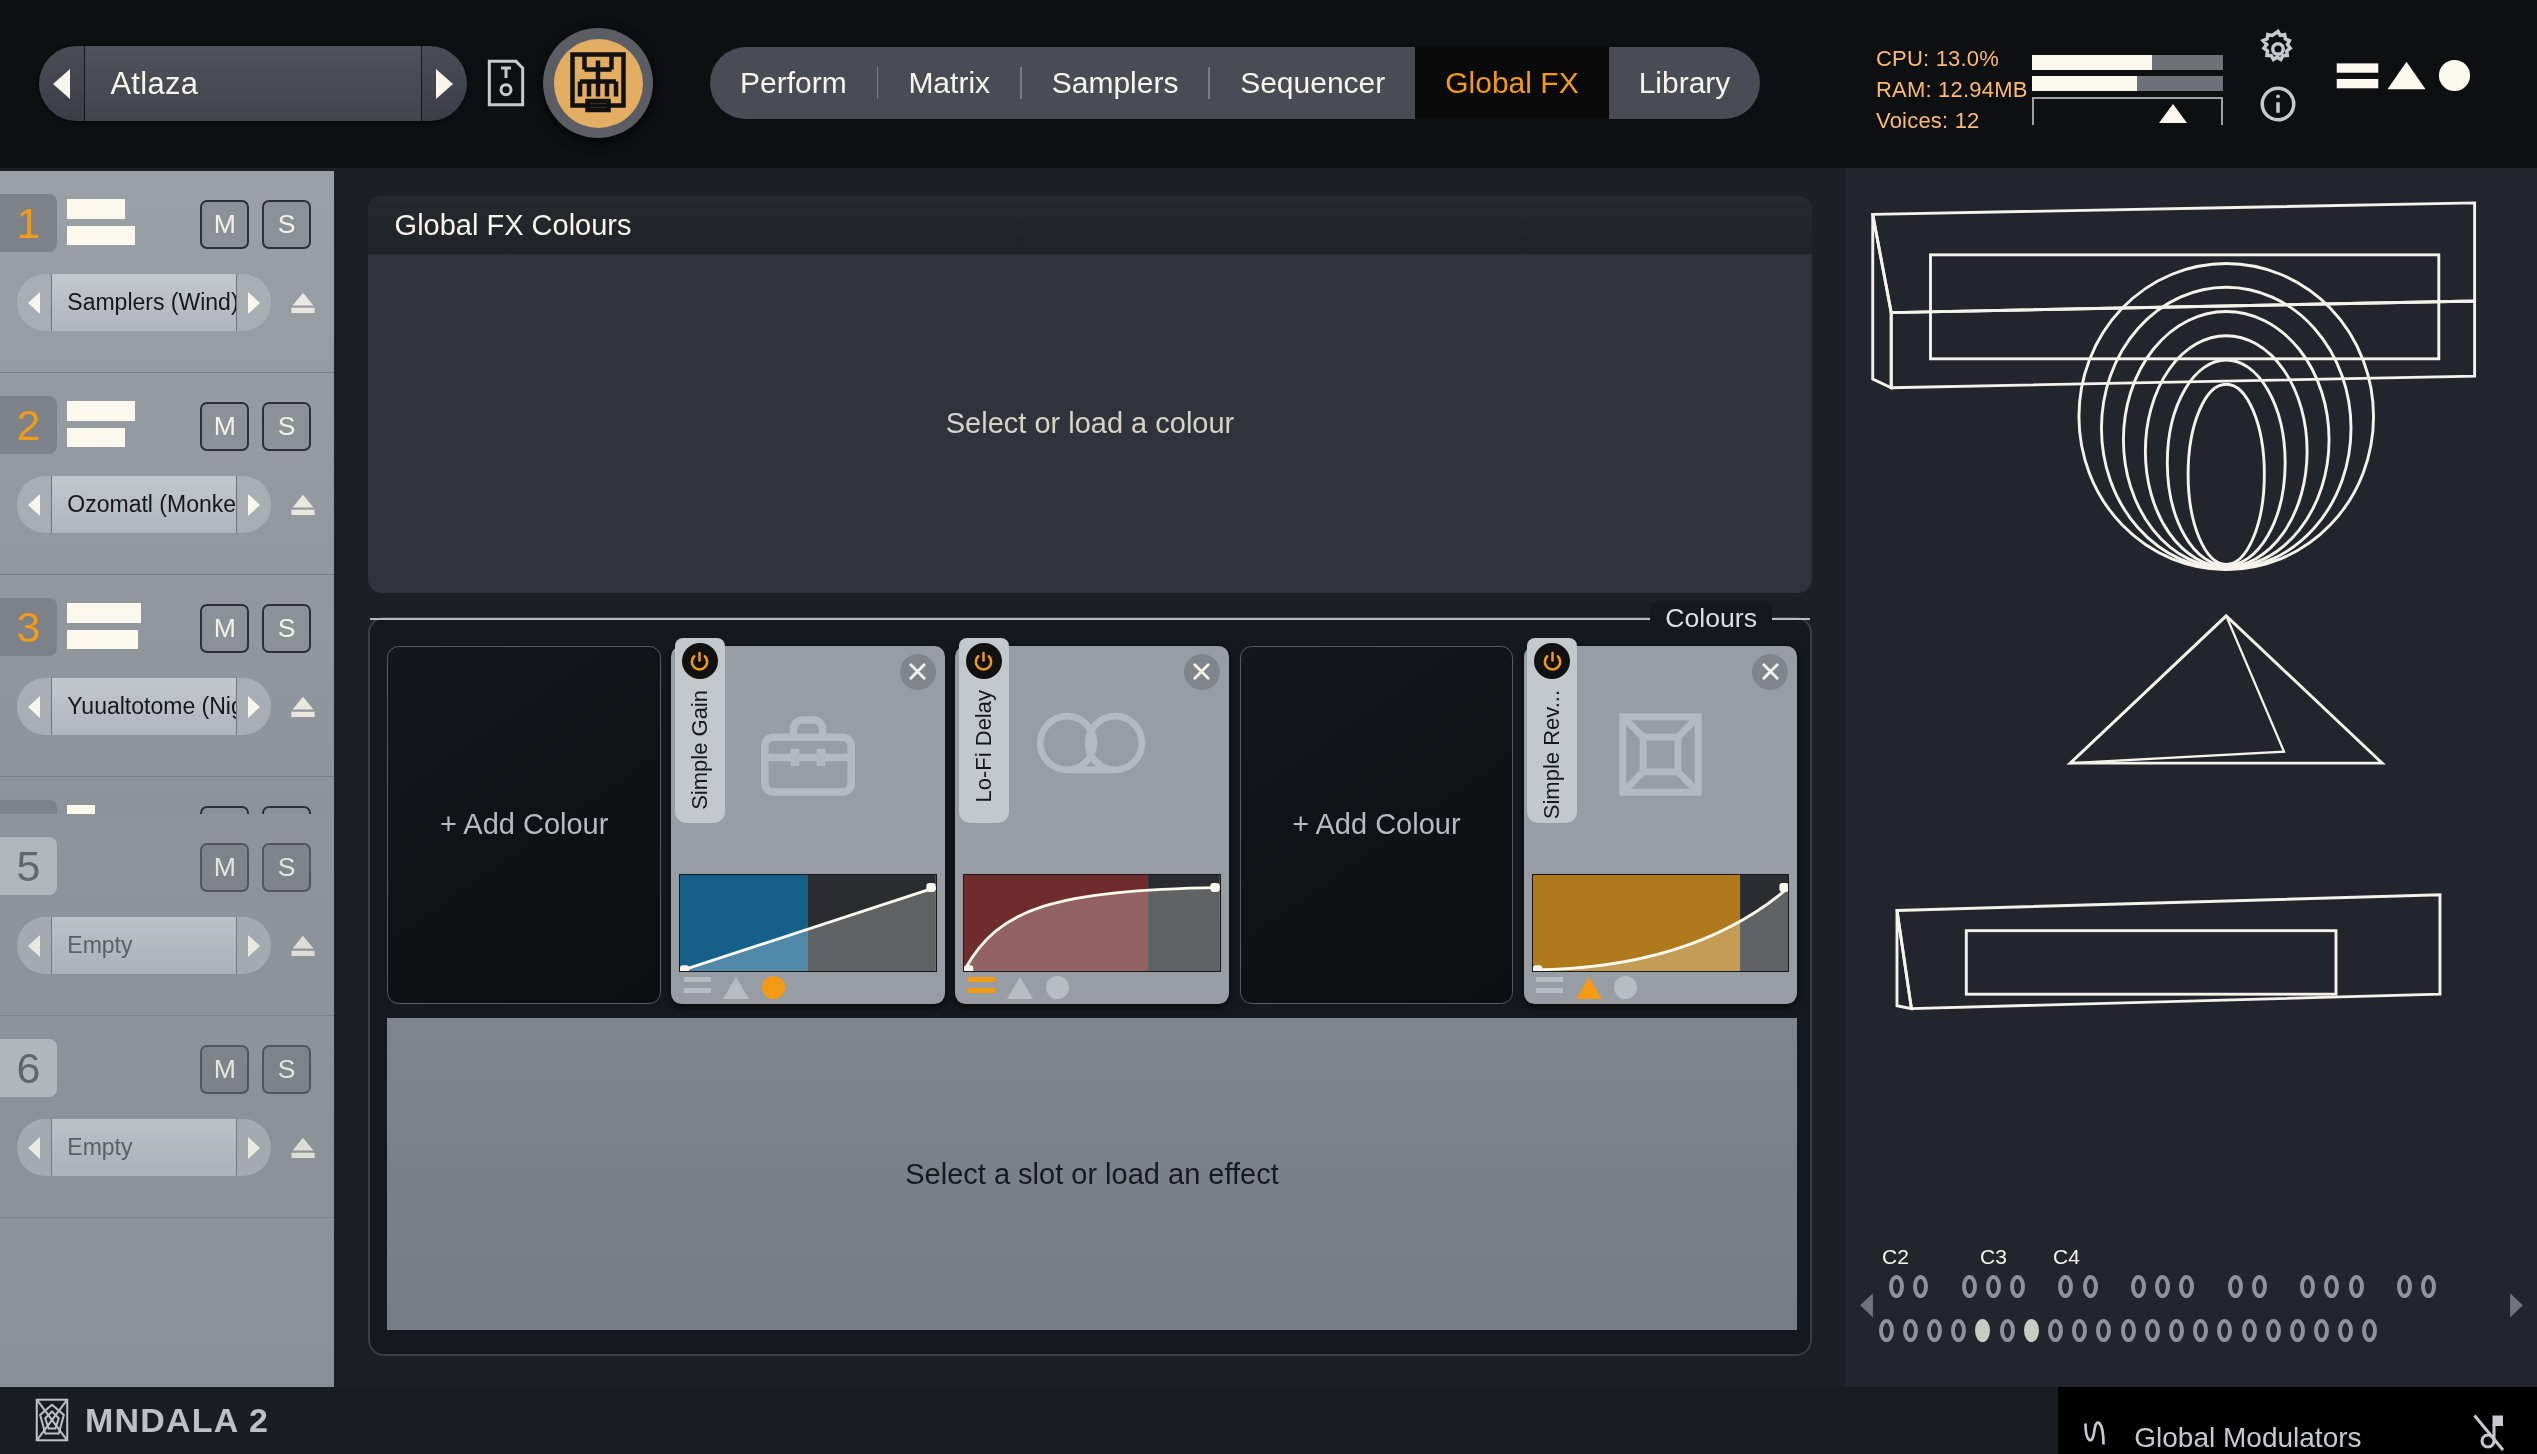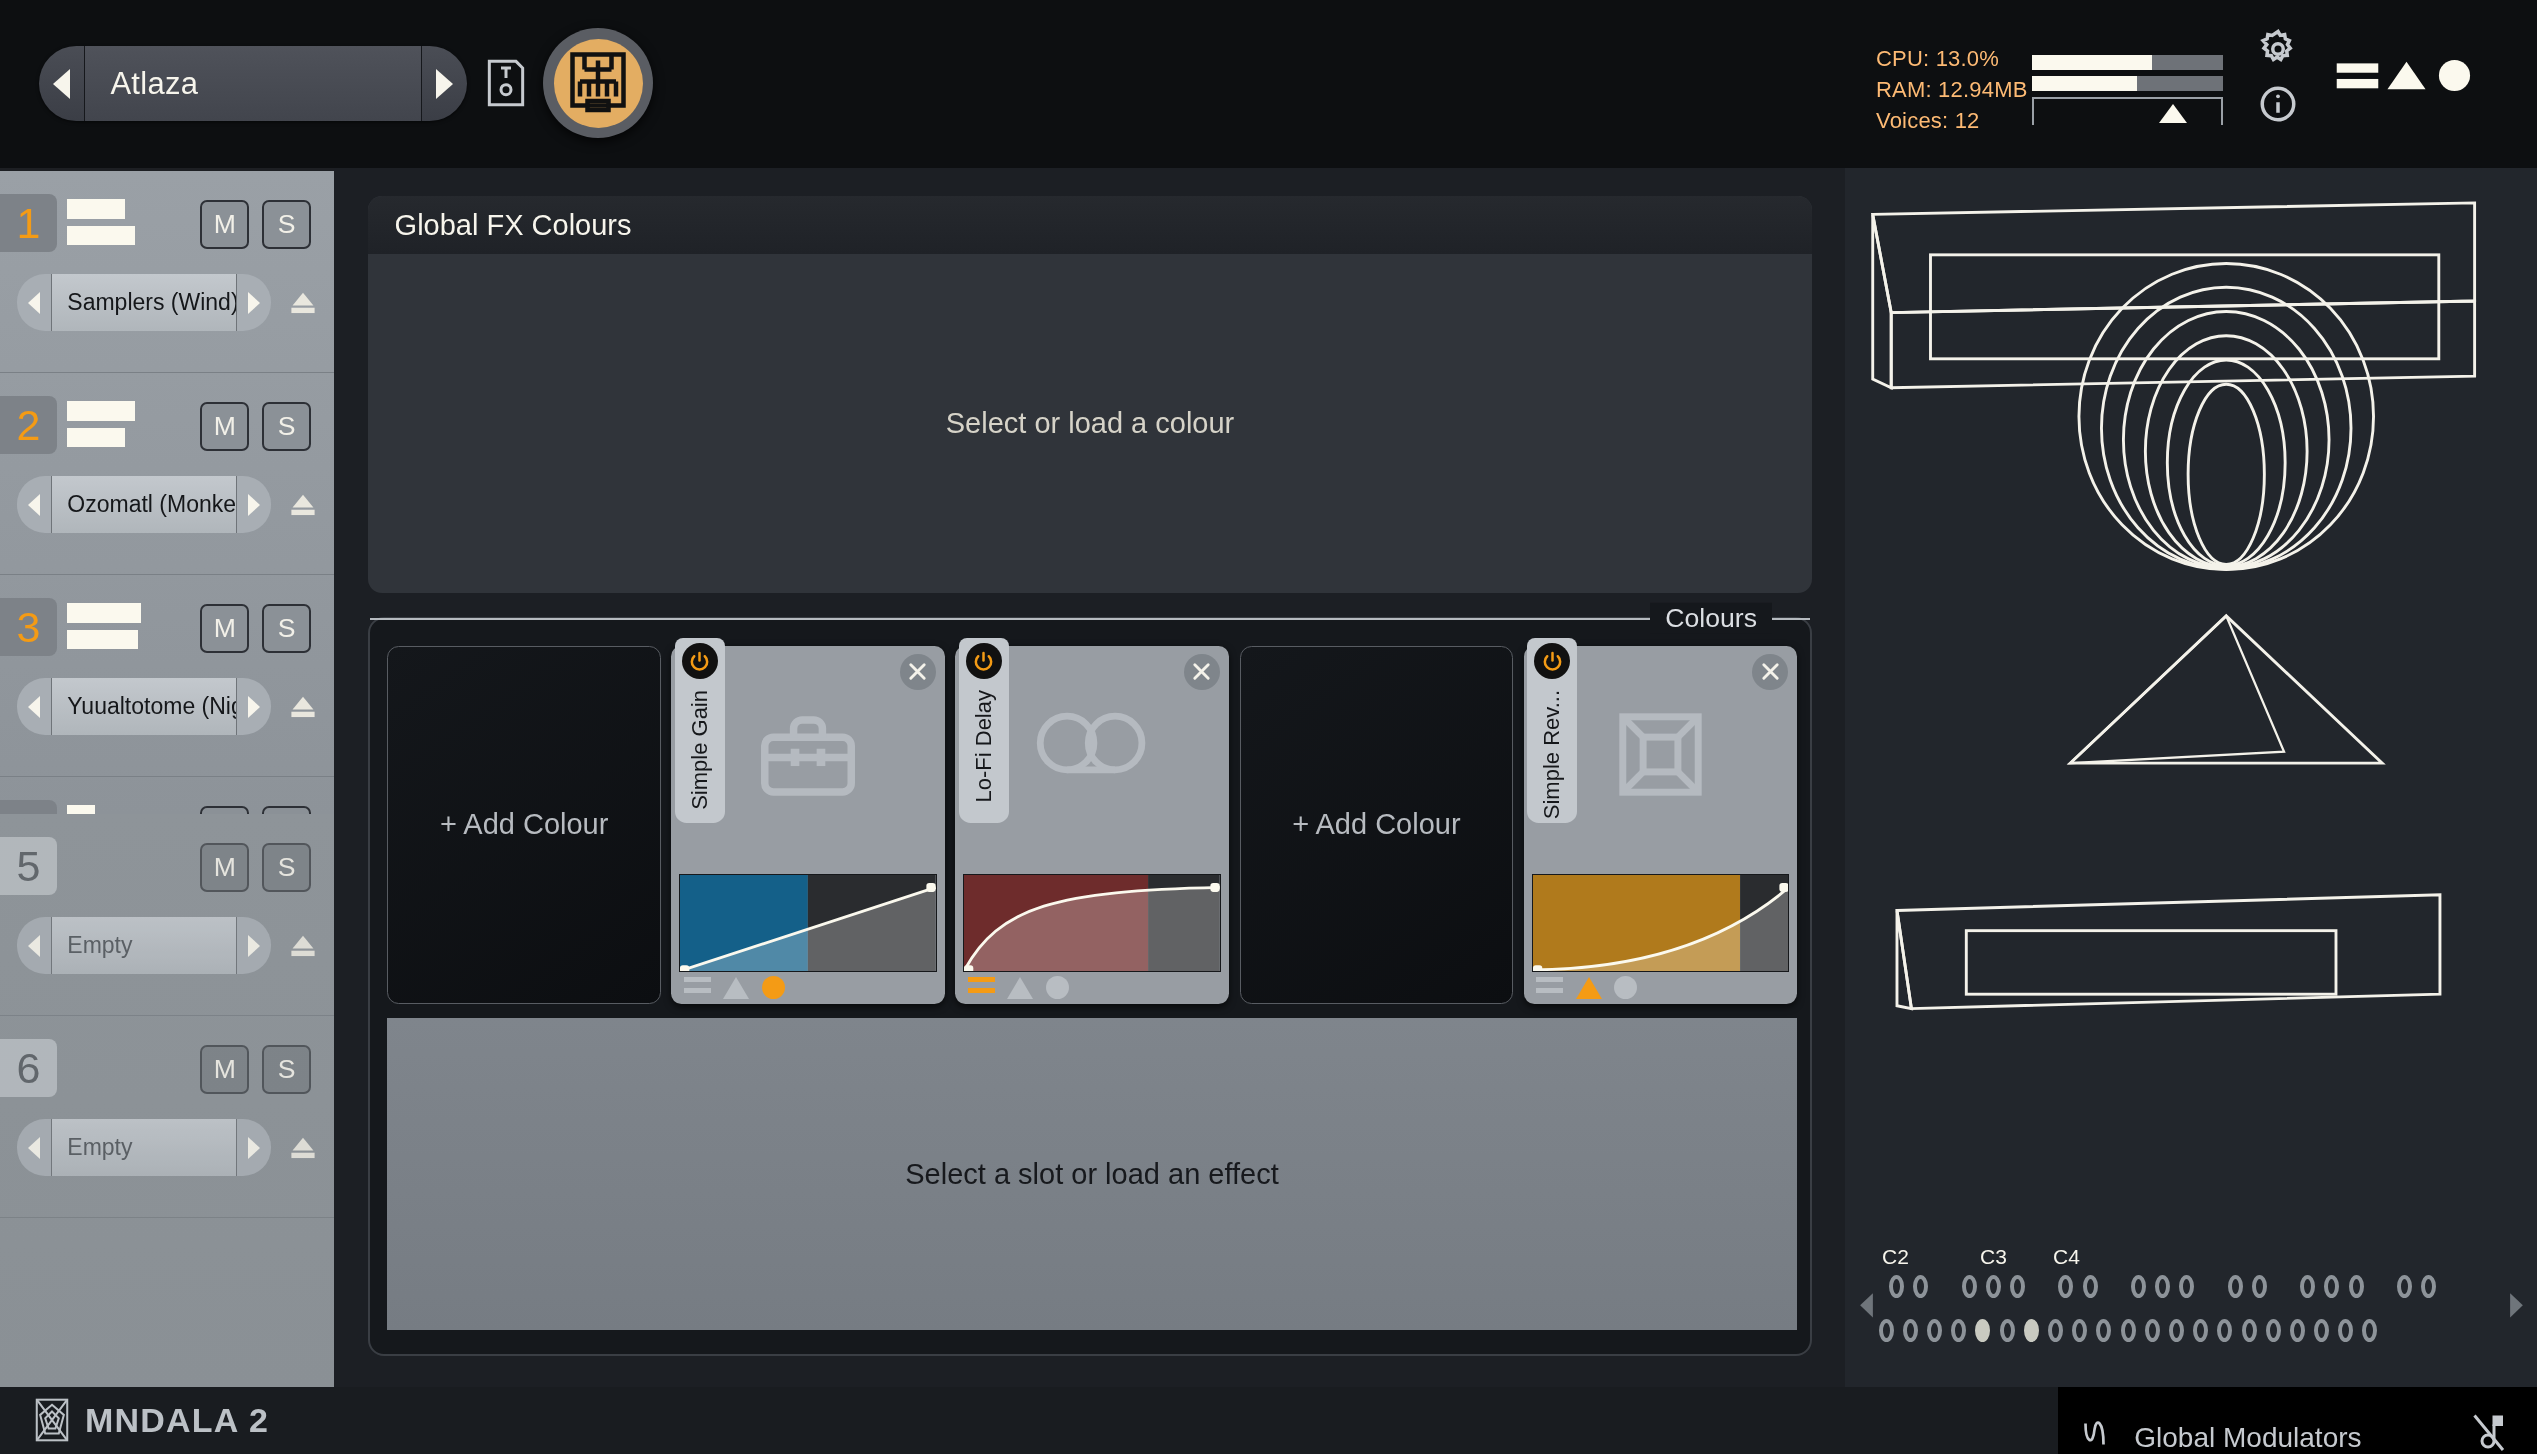--- a/index.html
+++ b/index.html
@@ -327,20 +327,31 @@
       <div class="logo-inner">
         <svg width="60" height="64" viewBox="0 0 40 42" fill="none" stroke="#111" stroke-width="3">
           <rect x="3" y="2" width="34" height="34"></rect>
           <path d="M11 2v10M29 2v10M20 6v14M11 12h18"></path>
           <path d="M8 20h24M8 20v10M14 20v10M20 20v10M26 20v10M32 20v10"></path>
           <rect x="13" y="33" width="14" height="6"></rect>
         </svg>
       </div>
     </div>
 
+    <div class="tabs">
+      <div class="tab">Perform</div>
+      <div class="tab-sep"></div>
+      <div class="tab">Matrix</div>
+      <div class="tab-sep"></div>
+      <div class="tab">Samplers</div>
+      <div class="tab-sep"></div>
+      <div class="tab">Sequencer</div>
+      <div class="tab active">Global FX</div>
+      <div class="tab">Library</div>
+    </div>
 
     <div class="stats">
       <div>CPU: 13.0%</div>
       <div>RAM: 12.94MB</div>
       <div>Voices: 12</div>
     </div>
 
     <div class="meters">
       <div class="meter">
           <i id="m-cpu" style="width: 63%;"></i>

